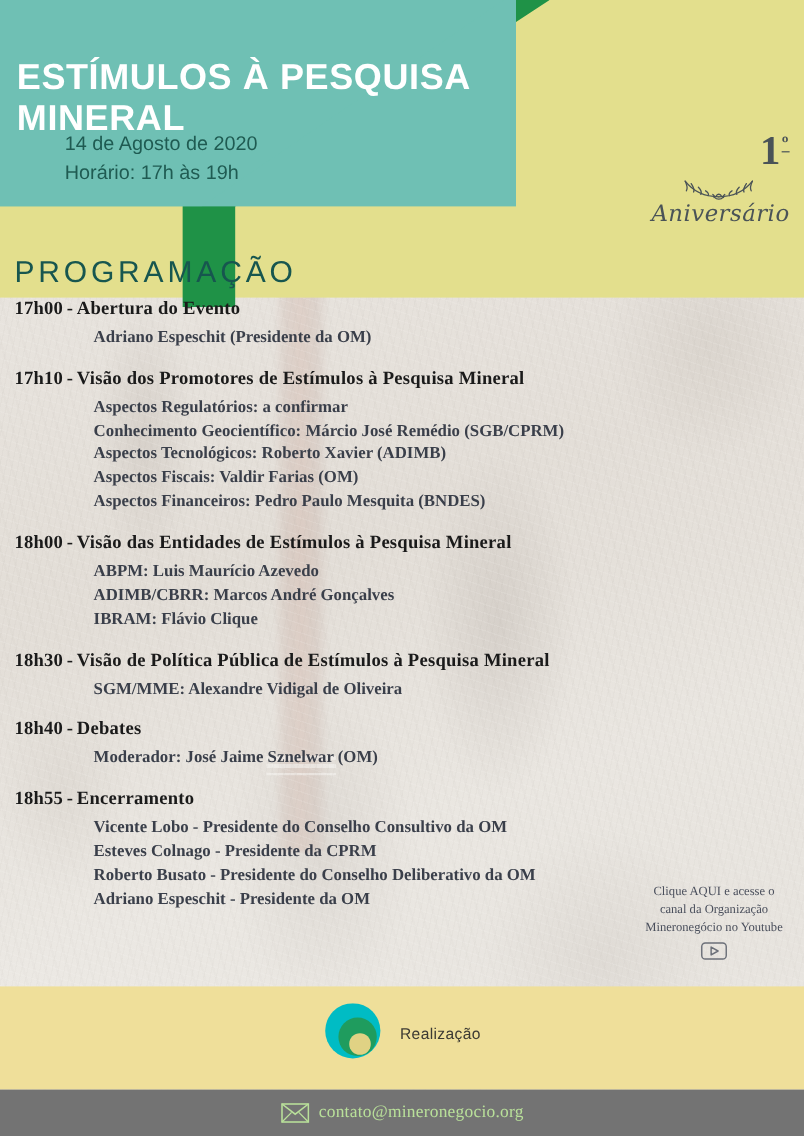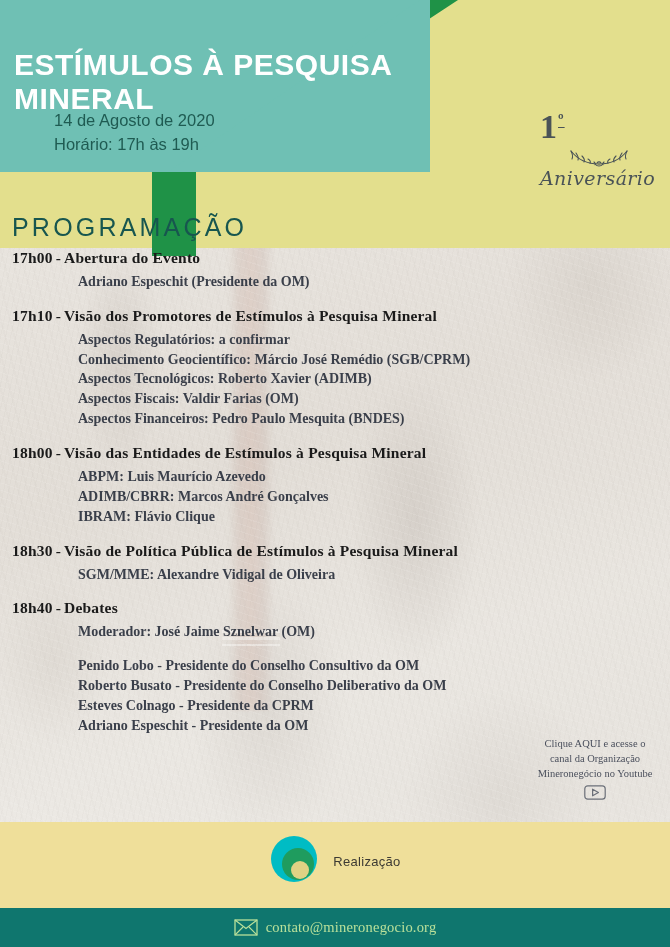--- a/index.html
+++ b/index.html
@@ -137,21 +137,21 @@
     line-height: 1.48;
     margin-left: 40px;
   }
 
   
   .anniv {
     position: absolute;
     left: 540px;
     top: 110px;
     width: 118px;
-    text-align: left;
+    text-align: right;
     color: #4a5357;
   }
   .anniv-num {
     font-size: 34px;
     font-weight: bold;
     font-family: "Liberation Serif", serif;
     line-height: 1;
     letter-spacing: 1px;
   }
   .anniv-num sup {
@@ -261,21 +261,21 @@
     text-transform: uppercase;
   }
 
   
   .footer-green {
     position: absolute;
     left: 0;
     top: 908px;
     width: 670px;
     height: 39px;
-    background: #0f766e;
+    background: #737373;
     display: flex;
     align-items: center;
     justify-content: center;
     gap: 8px;
   }
   .footer-email {
     font-family: "Liberation Serif", serif;
     font-size: 14.5px;
     color: #b9e09a;
     letter-spacing: .2px;
@@ -378,24 +378,27 @@
     <div class="slot">
       <div class="slot-head">
         <span>18h40</span><span class="sep">-</span><span>Debates</span>
       </div>
       <div class="slot-items">
         <div class="slot-item">Moderador:  José Jaime Sznelwar (OM)</div>
       </div>
     </div>
 
     <div class="slot">
-      <div class="slot-items">
-        <div class="slot-item">Penido Lobo - Presidente do Conselho Consultivo da OM</div>
+      <div class="slot-head">
+        <span>18h55</span><span class="sep">-</span><span>Encerramento</span>
+      </div>
+      <div class="slot-items">
+        <div class="slot-item">Vicente Lobo - Presidente do Conselho Consultivo da OM</div>
+        <div class="slot-item">Esteves Colnago - Presidente da CPRM</div>
         <div class="slot-item">Roberto Busato - Presidente do Conselho Deliberativo da OM</div>
-        <div class="slot-item">Esteves Colnago - Presidente da CPRM</div>
         <div class="slot-item">Adriano Espeschit - Presidente da OM</div>
       </div>
     </div>
 
   </div>
 
   <div class="yt-cta">
     <div>Clique AQUI e acesse o</div>
     <div>canal da Organização</div>
     <div>Mineronegócio no Youtube</div>

